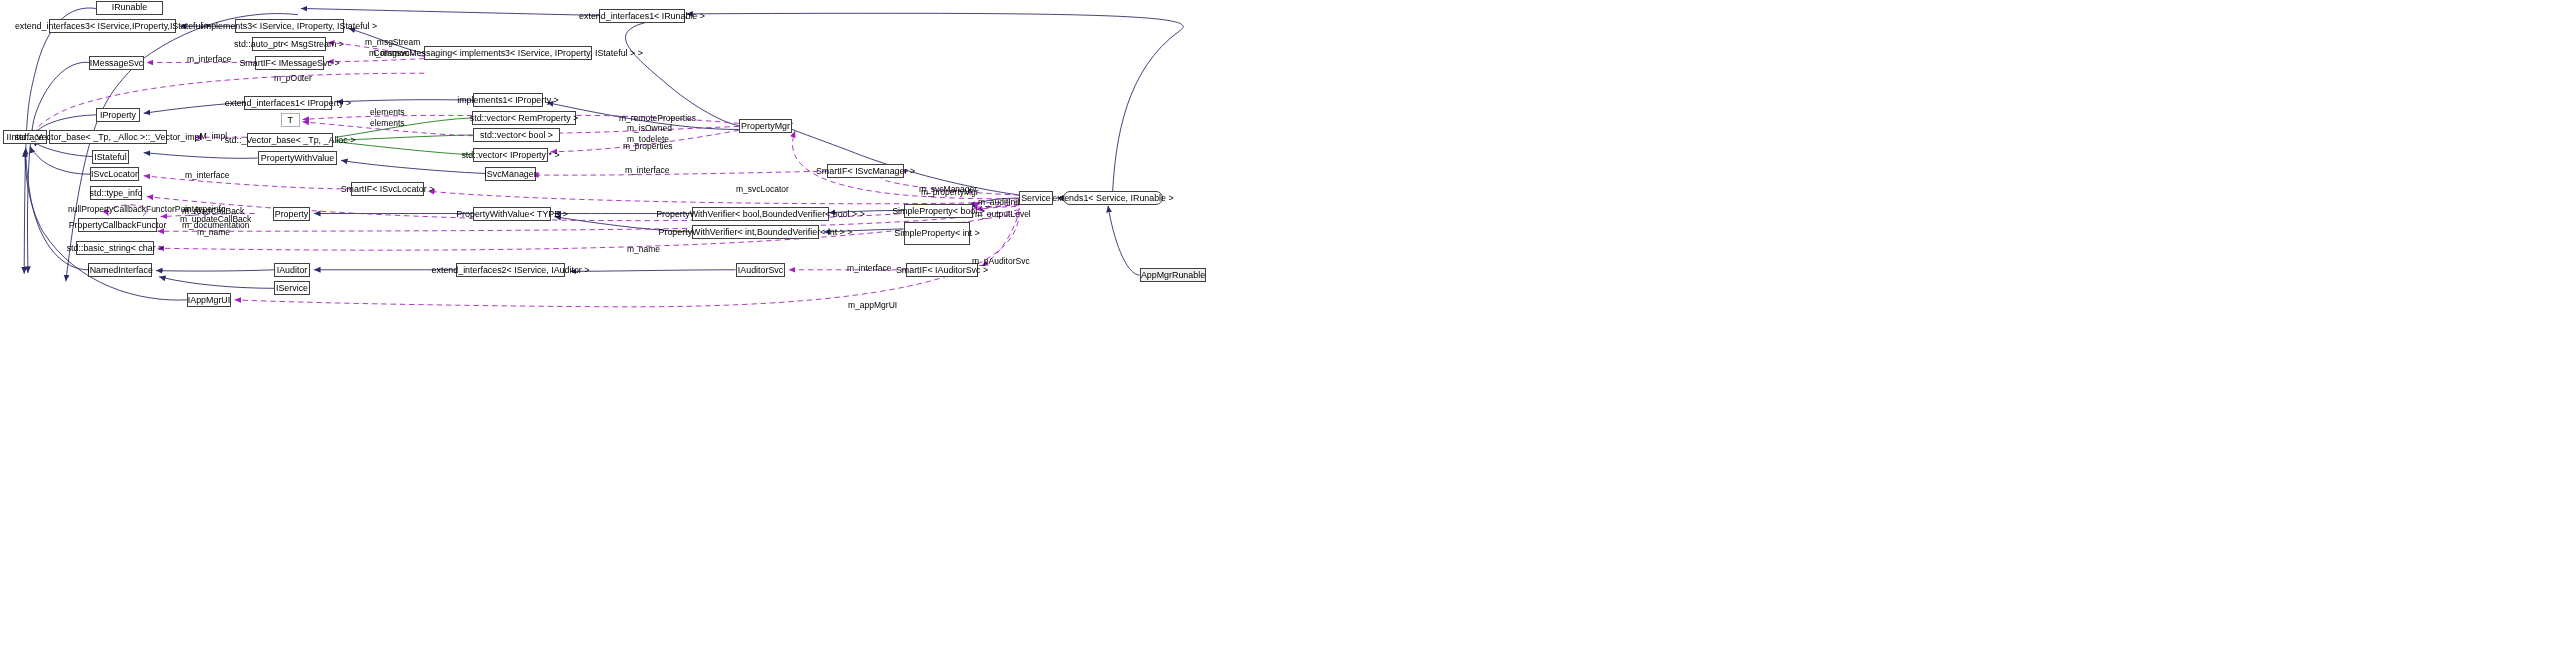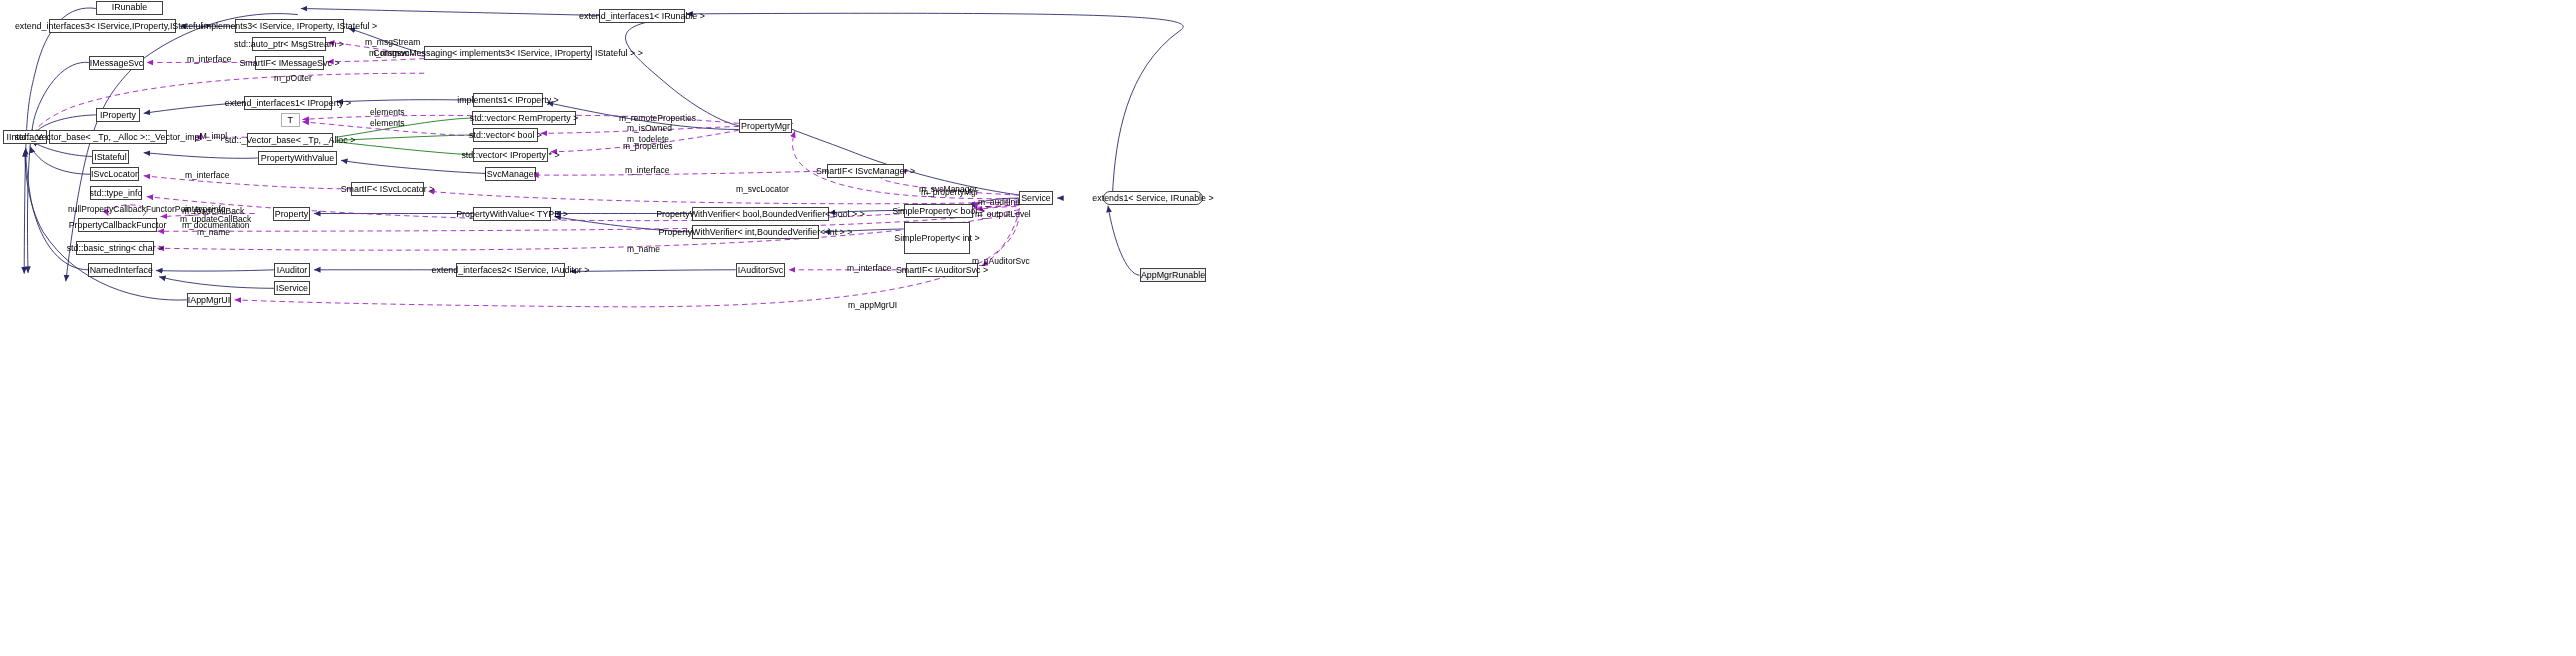--- a/index.html
+++ b/index.html
@@ -134,39 +134,39 @@
       <div class="node" style="left: 89px; top: 56px; width: 55px; height: 14px;">IMessageSvc</div>
       <div class="node" style="left: 255px; top: 56px; width: 69px; height: 14px;">SmartIF&lt; IMessageSvc &gt;</div>
       <div class="node" style="left: 244px; top: 96px; width: 88px; height: 14px;">extend_interfaces1&lt; IProperty &gt;</div>
       <div class="node" style="left: 473px; top: 93px; width: 70px; height: 14px;">implements1&lt; IProperty &gt;</div>
       <div class="node" style="left: 96px; top: 108px; width: 44px; height: 14px;">IProperty</div>
       <div class="node thin" style="left: 281px; top: 113px; width: 18.5px; height: 14px;">T</div>
       <div class="node" style="left: 472px; top: 111px; width: 104px; height: 14px;">std::vector&lt; RemProperty &gt;</div>
       <div class="node" style="left: 739px; top: 119px; width: 53px; height: 14px;">PropertyMgr</div>
       <div class="node" style="left: 3.1px; top: 130px; width: 44px; height: 14px;">IInterface</div>
       <div class="node" style="left: 49px; top: 130px; width: 118px; height: 14px;">std::_Vector_base&lt; _Tp, _Alloc &gt;::_Vector_impl</div>
-      <div class="node" style="left: 473px; top: 128px; width: 65px; height: 14px;">std::vector&lt; bool &gt;</div>
+      <div class="node" style="left: 473px; top: 128px; width: 87px; height: 14px;">std::vector&lt; bool &gt;</div>
       <div class="node" style="left: 247px; top: 133px; width: 86px; height: 14px;">std::_Vector_base&lt; _Tp, _Alloc &gt;</div>
       <div class="node" style="left: 92px; top: 150px; width: 37px; height: 14px;">IStateful</div>
       <div class="node" style="left: 258px; top: 151px; width: 79px; height: 14px;">PropertyWithValue</div>
       <div class="node" style="left: 473px; top: 148px; width: 75px; height: 14px;">std::vector&lt; IProperty * &gt;</div>
       <div class="node" style="left: 90px; top: 167px; width: 49px; height: 14px;">ISvcLocator</div>
       <div class="node" style="left: 485px; top: 167px; width: 51px; height: 14px;">ISvcManager</div>
       <div class="node" style="left: 827px; top: 164px; width: 77px; height: 14px;">SmartIF&lt; ISvcManager &gt;</div>
       <div class="node" style="left: 90px; top: 186px; width: 52px; height: 14px;">std::type_info</div>
       <div class="node" style="left: 351px; top: 182px; width: 73px; height: 14px;">SmartIF&lt; ISvcLocator &gt;</div>
       <div class="node" style="left: 1019px; top: 191px; width: 34px; height: 14px;">Service</div>
-      <div class="node" style="left: 1103px; top: 191px; width: 100px; height: 14px; border-radius: 7px;">extends1&lt; Service, IRunable &gt;</div>
+      <div class="node" style="left: 1063px; top: 191px; width: 100px; height: 14px; border-radius: 7px;">extends1&lt; Service, IRunable &gt;</div>
       <div class="node" style="left: 273px; top: 207px; width: 37px; height: 14px;">Property</div>
       <div class="node" style="left: 473px; top: 207px; width: 78px; height: 14px;">PropertyWithValue&lt; TYPE &gt;</div>
       <div class="node" style="left: 692px; top: 207px; width: 137px; height: 14px;">PropertyWithVerifier&lt; bool,BoundedVerifier&lt; bool &gt; &gt;</div>
       <div class="node" style="left: 904px; top: 204px; width: 69px; height: 14px;">SimpleProperty&lt; bool &gt;</div>
       <div class="node" style="left: 78px; top: 218px; width: 79px; height: 14px;">PropertyCallbackFunctor</div>
       <div class="node" style="left: 692px; top: 225px; width: 127px; height: 14px;">PropertyWithVerifier&lt; int,BoundedVerifier&lt; int &gt; &gt;</div>
-      <div class="node" style="left: 904px; top: 222px; width: 66px; height: 32px;">SimpleProperty&lt; int &gt;</div>
+      <div class="node" style="left: 904px; top: 222px; width: 66px; height: 23px;">SimpleProperty&lt; int &gt;</div>
       <div class="node" style="left: 76px; top: 241px; width: 78px; height: 14px;">std::basic_string&lt; char &gt;</div>
       <div class="node" style="left: 88px; top: 263px; width: 64px; height: 14px;">INamedInterface</div>
       <div class="node" style="left: 274px; top: 263px; width: 36px; height: 14px;">IAuditor</div>
       <div class="node" style="left: 456px; top: 263px; width: 109px; height: 14px;">extend_interfaces2&lt; IService, IAuditor &gt;</div>
       <div class="node" style="left: 736px; top: 263px; width: 49px; height: 14px;">IAuditorSvc</div>
       <div class="node" style="left: 906px; top: 263px; width: 72px; height: 14px;">SmartIF&lt; IAuditorSvc &gt;</div>
       <div class="node highlight" style="left: 1140px; top: 268px; width: 66px; height: 14px;">AppMgrRunable</div>
       <div class="node" style="left: 274px; top: 281px; width: 36px; height: 14px;">IService</div>
       <div class="node" style="left: 187px; top: 293px; width: 44px; height: 14px;">IAppMgrUI</div>
     </div>

